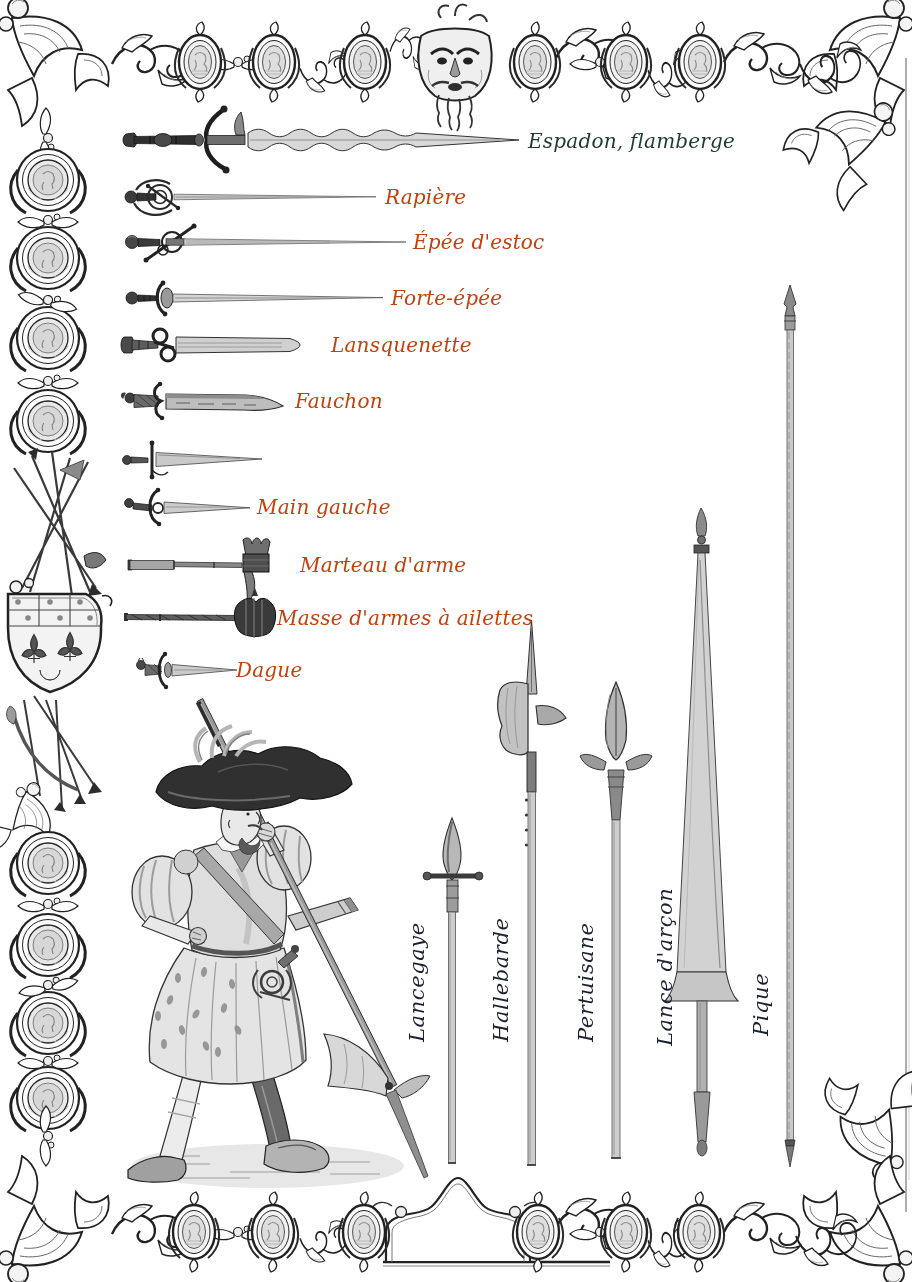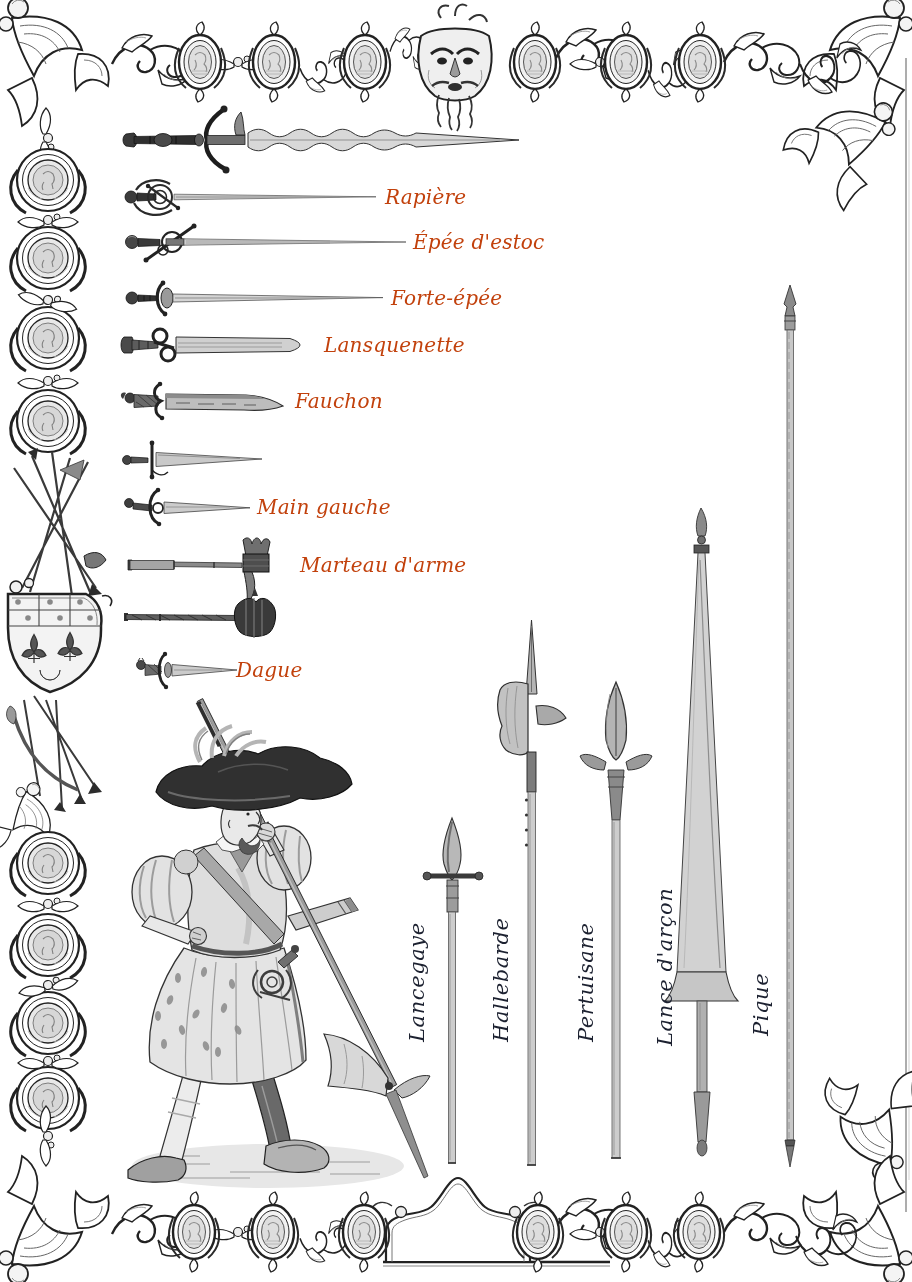--- a/index.html
+++ b/index.html
@@ -448,27 +448,29 @@
   <path d="M386,1094 L396,1090 L428,1176 L424,1178 Z" fill="#8f8f8f" stroke="#333" stroke-width="0.8"></path>
   <circle cx="389" cy="1086" r="4" fill="#333"></circle>
   <circle cx="272" cy="982" r="11" fill="none" stroke="#3d3d3d" stroke-width="2.5"></circle>
   <circle cx="272" cy="982" r="5" fill="none" stroke="#3d3d3d" stroke-width="1.5"></circle>
   <path d="M258,970 C250,980 252,992 262,998 M286,970 C294,980 292,992 282,998 M260,992 L290,1000" stroke="#3d3d3d" stroke-width="2" fill="none"></path>
   <path d="M278,962 L292,950 L298,956 L284,968 Z" fill="#6f6f6f" stroke="#222" stroke-width="0.9"></path>
   <circle cx="295" cy="949" r="4" fill="#444"></circle>
 </g>
 </svg>
 
+<div class="wlabel accent" style="left:528px;top:128px">Espadon, flamberge</div>
 <div class="wlabel" style="left:385px;top:184px">Rapière</div>
 <div class="wlabel" style="left:413px;top:229px">Épée d'estoc</div>
 <div class="wlabel" style="left:391px;top:285px">Forte-épée</div>
-<div class="wlabel" style="left:324px;top:332px">Lansquenette</div>
+<div class="wlabel" style="left:331px;top:332px">Lansquenette</div>
 <div class="wlabel" style="left:295px;top:388px">Fauchon</div>
 <div class="wlabel" style="left:257px;top:494px">Main gauche</div>
 <div class="wlabel" style="left:300px;top:552px">Marteau d'arme</div>
+<div class="wlabel" style="left:277px;top:605px">Masse d'armes à ailettes</div>
 <div class="wlabel" style="left:236px;top:657px">Dague</div>
 
 <div class="vlabel" style="left:430px;top:1016px">Lancegaye</div>
 <div class="vlabel" style="left:514px;top:1016px">Hallebarde</div>
 <div class="vlabel" style="left:599px;top:1016px">Pertuisane</div>
 <div class="vlabel" style="left:678px;top:1020px">Lance d'arçon</div>
 <div class="vlabel" style="left:774px;top:1010px">Pique</div>
 
 </div>
 

